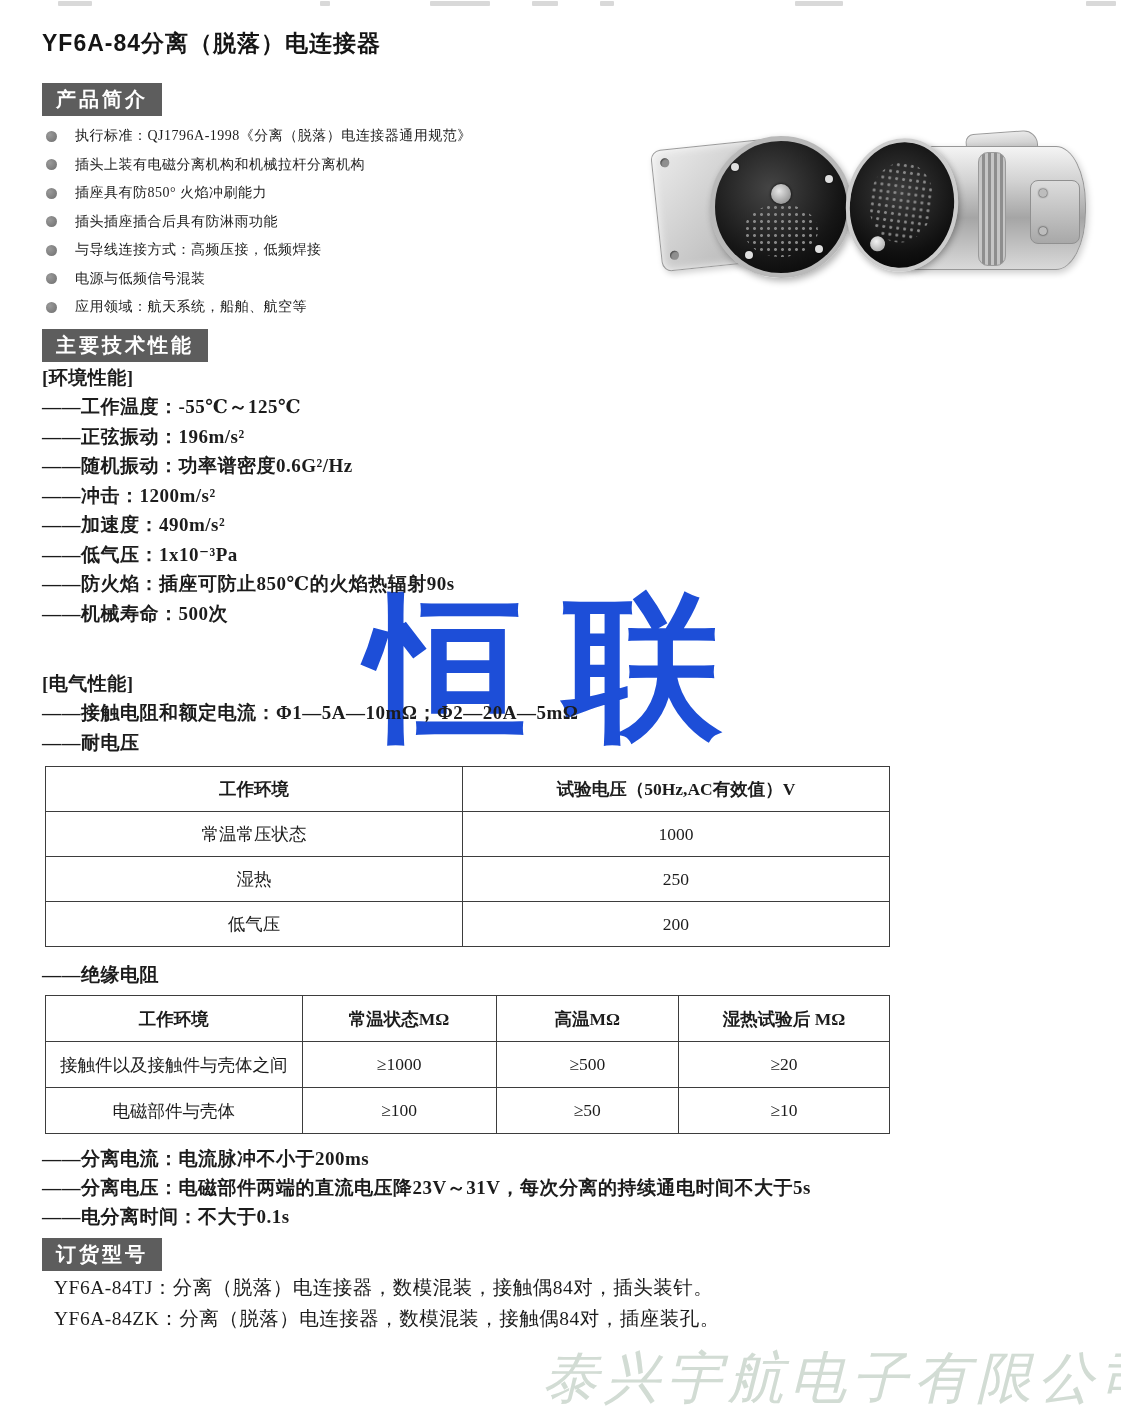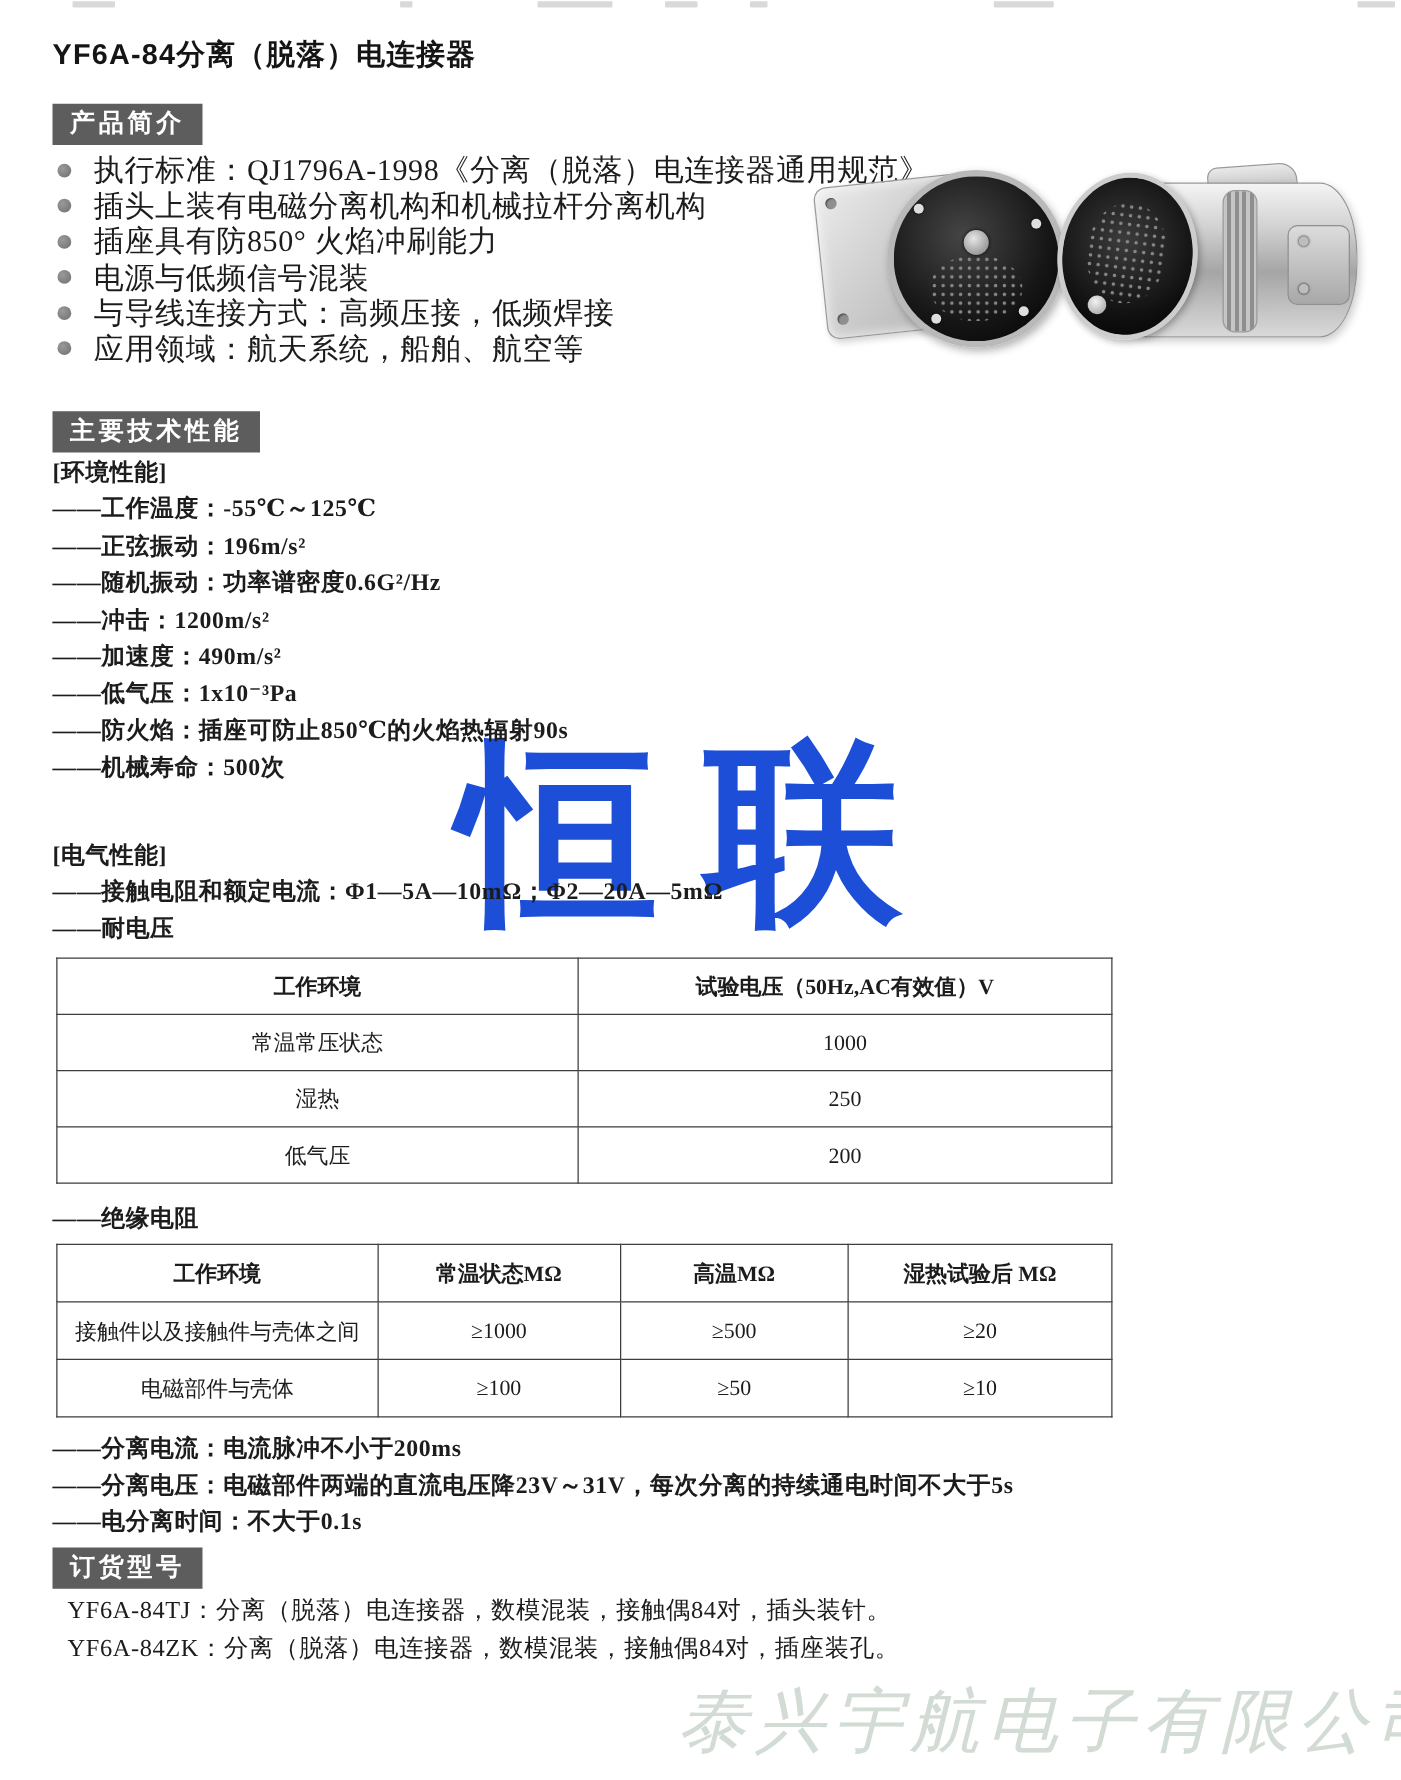--- a/index.html
+++ b/index.html
@@ -49,21 +49,21 @@
   .badge.perf     { left:42px; top:329px; }
   .badge.ordering { left:42px; top:1238px; }
 
   .bullets { position:absolute; left:46px; top:122px; }
   .bullet-row { height:28.5px; display:flex; align-items:center; }
   .dot {
     width:11px; height:11px; border-radius:50%;
     background:radial-gradient(circle at 35% 35%, #9a9a9a, #6e6e6e);
     margin-right:18px; flex:0 0 auto;
   }
-  .bullet-text { font-size:24px; letter-spacing:0.5px; white-space:nowrap;font-family:Liberation Serif, serif; }
+  .bullet-text { font-size:14px; letter-spacing:0.5px; white-space:nowrap;font-family:Liberation Serif, serif; }
 
   .spec-block { position:absolute; left:42px; }
   .spec-block.a { top:363px; }
   .spec-block.b { top:669px; }
   .spec-block.post { top:1144px; }
   .spec-line { height:29.5px; font-size:19px; font-weight:600; letter-spacing:0.5px; white-space:nowrap; display:flex; align-items:center; }
   .spec-block.post .spec-line { height:29px; }
 
   .ins-label {
     position:absolute; left:42px; top:962px;
@@ -196,25 +196,29 @@
       <div class="bullet-row">
           <span class="dot"></span>
           <span class="bullet-text">插头上装有电磁分离机构和机械拉杆分离机构</span>
         </div>
       <div class="bullet-row">
           <span class="dot"></span>
           <span class="bullet-text">插座具有防850° 火焰冲刷能力</span>
         </div>
       <div class="bullet-row">
           <span class="dot"></span>
+          <span class="bullet-text">插头插座插合后具有防淋雨功能</span>
+        </div>
+      <div class="bullet-row">
+          <span class="dot"></span>
+          <span class="bullet-text">与导线连接方式：高频压接，低频焊接</span>
+        </div>
+      <div class="bullet-row">
+          <span class="dot"></span>
           <span class="bullet-text">电源与低频信号混装</span>
-        </div>
-      <div class="bullet-row">
-          <span class="dot"></span>
-          <span class="bullet-text">与导线连接方式：高频压接，低频焊接</span>
         </div>
       <div class="bullet-row">
           <span class="dot"></span>
           <span class="bullet-text">应用领域：航天系统，船舶、航空等</span>
         </div>
     </div>
 
     <div class="photos">
       <div class="conn conn-left">
         <div class="flange">

